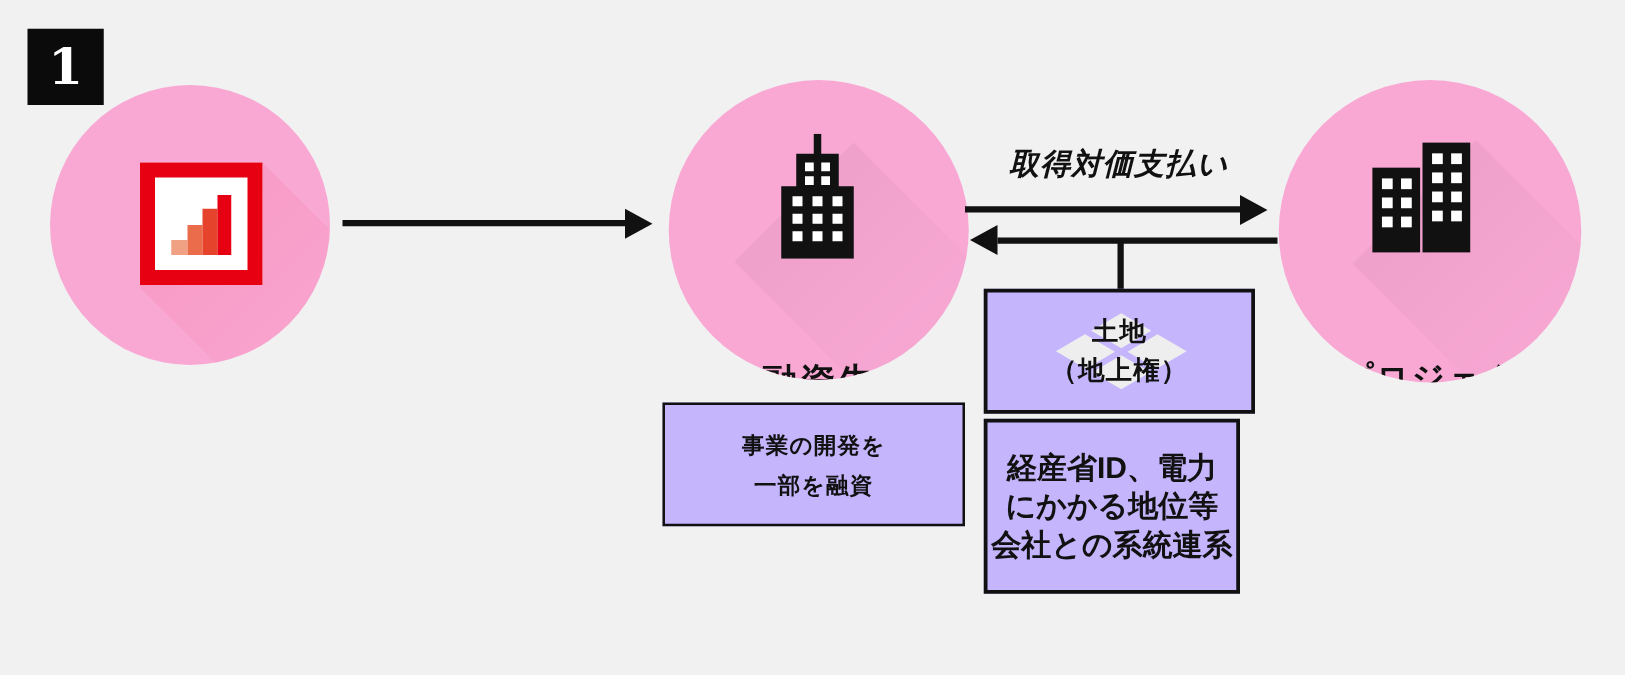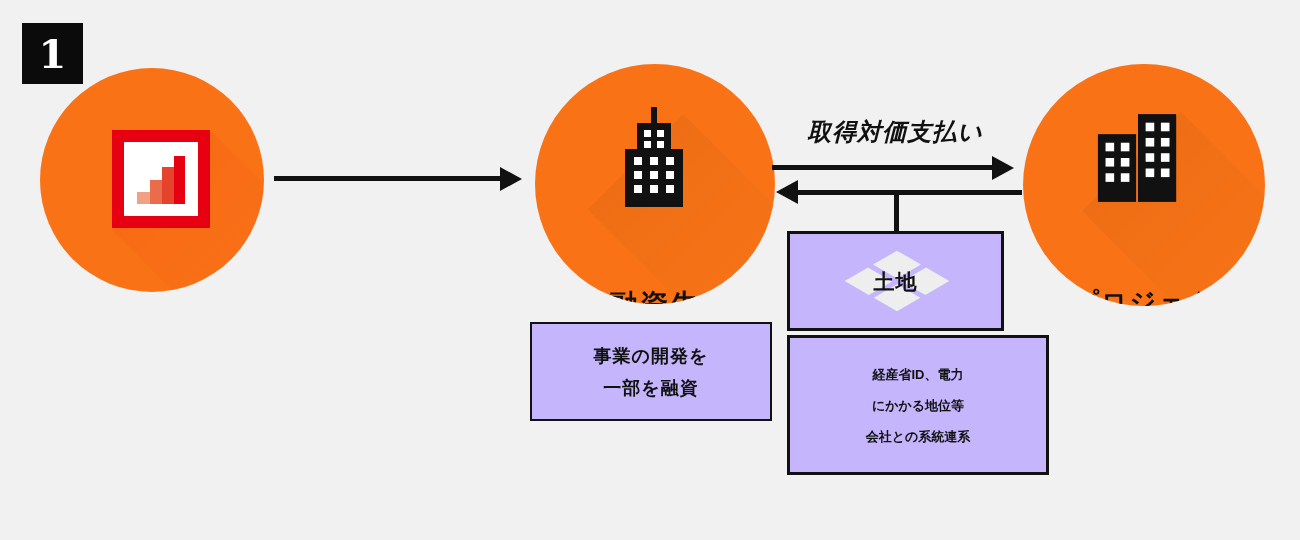--- a/index.html
+++ b/index.html
@@ -15,21 +15,21 @@
   
   .badge{
     position:absolute;left:22px;top:23px;width:61px;height:61px;
     background:#0b0b0b;color:#fff;
     display:flex;align-items:center;justify-content:center;
     font-family:"DejaVu Serif","Liberation Serif",serif;
     font-weight:bold;font-size:40px;line-height:1;
   }
 
   
-  .circle{position:absolute;border-radius:50%;background:#f97316;overflow:hidden;}
+  .circle{position:absolute;border-radius:50%;background:#f9a8d4;overflow:hidden;}
   .c1{left:40px;top:68px;width:224px;height:224px;}
   .c2{left:535px;top:64px;width:240px;height:240px;}
   .c3{left:1023px;top:64px;width:242px;height:242px;}
 
   
   .shadowband{position:absolute;transform-origin:0 0;transform:rotate(45deg);pointer-events:none;}
   .s1{left:170px;top:62px;width:260px;height:140px;
       background:linear-gradient(to right, rgba(230,0,18,0.07), rgba(230,0,18,0) 80%);}
   .s2{left:148px;top:50px;width:260px;height:135px;
       background:linear-gradient(to right, rgba(0,0,0,0.045), rgba(0,0,0,0) 80%);}
@@ -81,22 +81,22 @@
 
   
   .obox{position:absolute;box-sizing:border-box;background:#c4b5fd;
     display:flex;flex-direction:column;align-items:center;justify-content:center;
     text-align:center;font-weight:bold;}
   .obox span{display:block;position:relative;z-index:2;}
   .box-role{left:530px;top:322px;width:242px;height:99px;border:2px solid #111;
     font-size:18px;line-height:32px;letter-spacing:1px;}
   .box-land{left:787px;top:231px;width:217px;height:100px;border:3px solid #111;
     font-size:21px;line-height:31px;letter-spacing:1px;}
-  .box-rights{left:787px;top:335px;width:262px;height:140px;border:3px solid #111;
-    font-size:13px;line-height:31px;}
+  .box-rights{left:787px;top:335px;width:205px;height:140px;border:3px solid #111;
+    font-size:24px;line-height:31px;}
 
   
   .land-shape{position:absolute;left:70px;top:10px;width:74px;height:74px;
     display:grid;grid-template-columns:1fr 1fr;grid-template-rows:1fr 1fr;gap:7px;
     transform:scaleY(0.58) rotate(45deg);z-index:1;}
   .land-shape i{background:#eeeeee;display:block;}
 </style>
 </head>
 <body>
 
@@ -159,20 +159,21 @@
   <div class="vline conn"></div>
 
   <div class="obox box-land">
     <div class="land-shape">
       <i></i>
         <i></i>
         <i></i>
         <i></i>
     </div>
     <span>土地</span>
+    <span>（地上権）</span>
   </div>
 
   <div class="obox box-rights">
     <span>経産省ID、電力</span>
     <span>にかかる地位等</span>
     <span>会社との系統連系</span>
   </div>
 
   <div class="circle c3">
     <div class="shadowband s3"></div>

